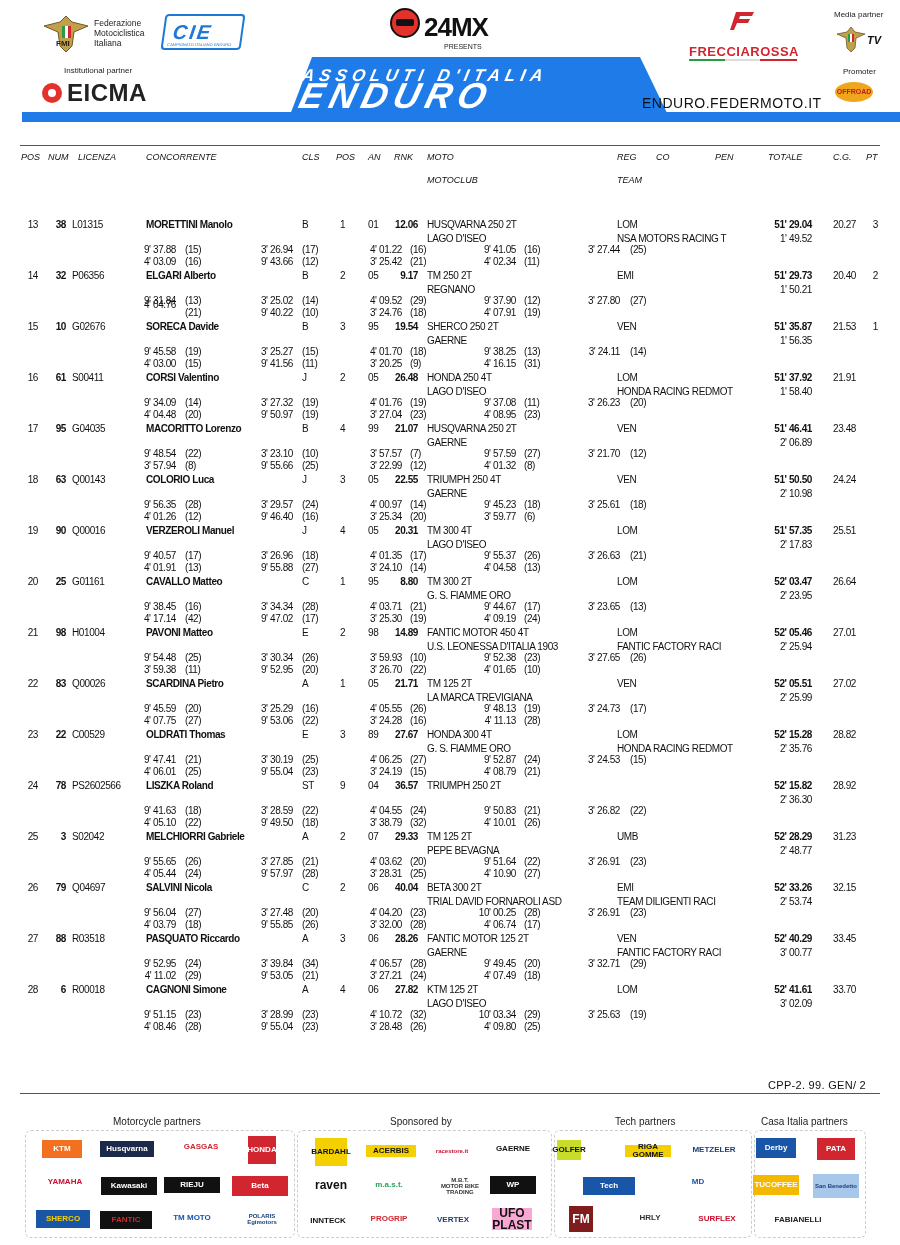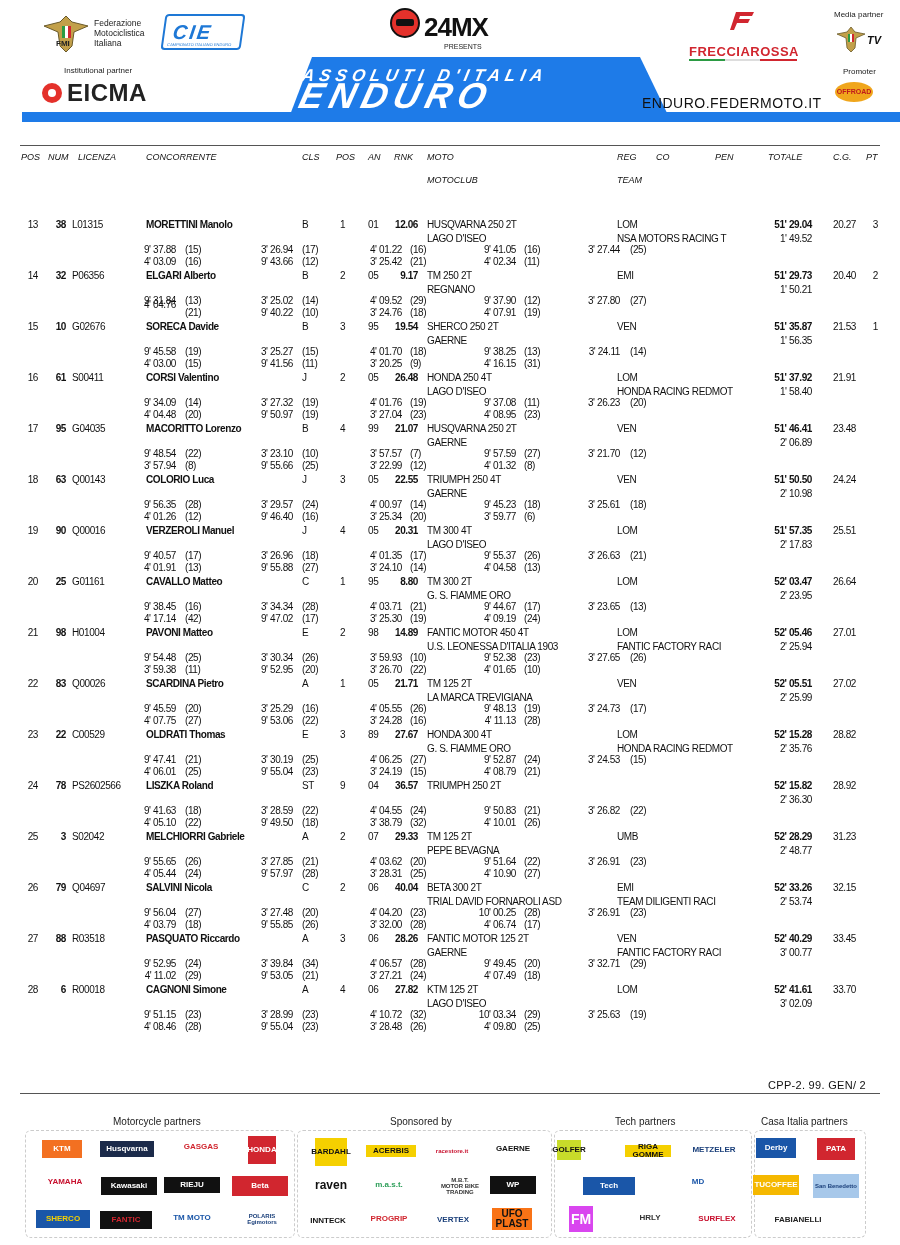--- a/index.html
+++ b/index.html
@@ -786,27 +786,27 @@
     <div class="logo" style="left: 366px; top: 1145px; width: 50px; height: 12px; background: rgb(245, 208, 0); color: rgb(17, 17, 17); font-size: 8px; line-height: 1;">ACERBIS</div>
     <div class="logo" style="left: 427px; top: 1145px; width: 50px; height: 12px; background: rgb(255, 255, 255); color: rgb(200, 16, 46); font-size: 6px; line-height: 1;">racestore.it</div>
     <div class="logo" style="left: 490px; top: 1140px; width: 46px; height: 18px; background: rgb(255, 255, 255); color: rgb(17, 17, 17); font-size: 8px; line-height: 1;">GAERNE</div>
     <div class="logo" style="left: 306px; top: 1177px; width: 50px; height: 16px; background: rgb(255, 255, 255); color: rgb(17, 17, 17); font-size: 12px; line-height: 1;">raven</div>
     <div class="logo" style="left: 364px; top: 1177px; width: 50px; height: 16px; background: rgb(255, 255, 255); color: rgb(46, 159, 90); font-size: 8px; line-height: 1;">m.a.s.t.</div>
     <div class="logo" style="left: 440px; top: 1172px; width: 40px; height: 28px; background: rgb(255, 255, 255); color: rgb(51, 51, 51); font-size: 6px; line-height: 1;">M.B.T. MOTOR BIKE TRADING</div>
     <div class="logo" style="left: 490px; top: 1176px; width: 46px; height: 18px; background: rgb(17, 17, 17); color: rgb(255, 255, 255); font-size: 8px; line-height: 1;">WP</div>
     <div class="logo" style="left: 305px; top: 1212px; width: 46px; height: 18px; background: rgb(255, 255, 255); color: rgb(17, 17, 17); font-size: 8px; line-height: 1;">INNTECK</div>
     <div class="logo" style="left: 364px; top: 1210px; width: 50px; height: 18px; background: rgb(255, 255, 255); color: rgb(209, 38, 47); font-size: 8px; line-height: 1;">PROGRIP</div>
     <div class="logo" style="left: 430px; top: 1212px; width: 46px; height: 16px; background: rgb(255, 255, 255); color: rgb(26, 63, 122); font-size: 8px; line-height: 1;">VERTEX</div>
-    <div class="logo" style="left: 492px; top: 1208px; width: 40px; height: 22px; background: #f97316; color: rgb(17, 17, 17); font-size: 10px; line-height: 1;">UFO PLAST</div>
+    <div class="logo" style="left: 492px; top: 1208px; width: 40px; height: 22px; background: #f9a8d4; color: rgb(17, 17, 17); font-size: 12px; line-height: 1;">UFO PLAST</div>
     <div class="logo" style="left: 557px; top: 1140px; width: 24px; height: 20px; background: rgb(200, 220, 42); color: rgb(17, 17, 17); font-size: 8px; line-height: 1;">GOLFER</div>
     <div class="logo" style="left: 625px; top: 1145px; width: 46px; height: 12px; background: rgb(245, 208, 0); color: rgb(17, 17, 17); font-size: 8px; line-height: 1;">RIGA GOMME</div>
     <div class="logo" style="left: 686px; top: 1144px; width: 56px; height: 12px; background: rgb(255, 255, 255); color: rgb(26, 63, 122); font-size: 8px; line-height: 1;">METZELER</div>
     <div class="logo" style="left: 583px; top: 1177px; width: 52px; height: 18px; background: rgb(26, 86, 168); color: rgb(255, 255, 255); font-size: 8px; line-height: 1;">Tech</div>
     <div class="logo" style="left: 677px; top: 1172px; width: 42px; height: 20px; background: rgb(255, 255, 255); color: rgb(26, 86, 168); font-size: 8px; line-height: 1;">MD</div>
-    <div class="logo" style="left: 569px; top: 1206px; width: 24px; height: 26px; background: #d946ef; color: rgb(255, 255, 255); font-size: 14px; line-height: 1;">FM</div>
+    <div class="logo" style="left: 569px; top: 1206px; width: 24px; height: 26px; background: #7f1d1d; color: rgb(255, 255, 255); font-size: 12px; line-height: 1;">FM</div>
     <div class="logo" style="left: 630px; top: 1206px; width: 40px; height: 24px; background: rgb(255, 255, 255); color: rgb(51, 51, 51); font-size: 8px; line-height: 1;">HRLY</div>
     <div class="logo" style="left: 703px; top: 1208px; width: 28px; height: 22px; background: rgb(255, 255, 255); color: rgb(200, 16, 46); font-size: 8px; line-height: 1;">SURFLEX</div>
     <div class="logo" style="left: 756px; top: 1138px; width: 40px; height: 20px; background: rgb(26, 86, 168); color: rgb(255, 255, 255); font-size: 8px; line-height: 1;">Derby</div>
     <div class="logo" style="left: 817px; top: 1138px; width: 38px; height: 22px; background: rgb(209, 38, 47); color: rgb(255, 255, 255); font-size: 8px; line-height: 1;">PATA</div>
     <div class="logo" style="left: 753px; top: 1175px; width: 46px; height: 20px; background: rgb(245, 184, 0); color: rgb(255, 255, 255); font-size: 8px; line-height: 1;">TUCOFFEE</div>
     <div class="logo" style="left: 813px; top: 1174px; width: 46px; height: 24px; background: rgb(167, 200, 234); color: rgb(26, 63, 122); font-size: 6px; line-height: 1;">San Benedetto</div>
     <div class="logo" style="left: 772px; top: 1210px; width: 52px; height: 20px; background: rgb(255, 255, 255); color: rgb(34, 34, 34); font-size: 8px; line-height: 1;">FABIANELLI</div>
   </div>
 
 </body></html>

